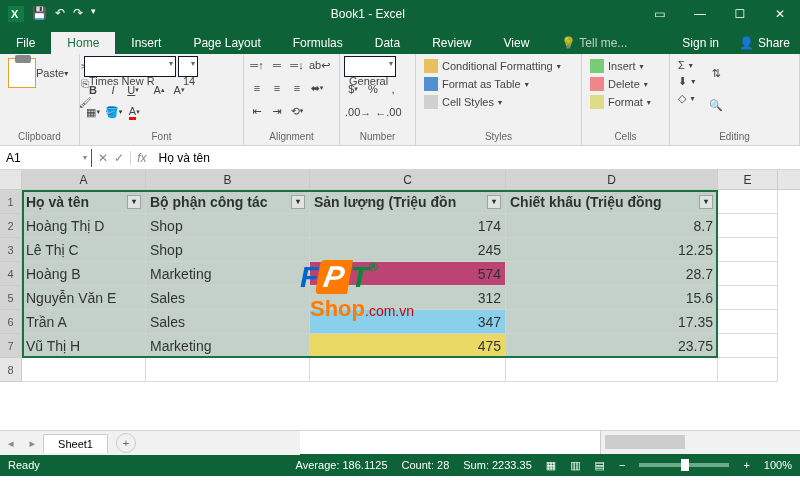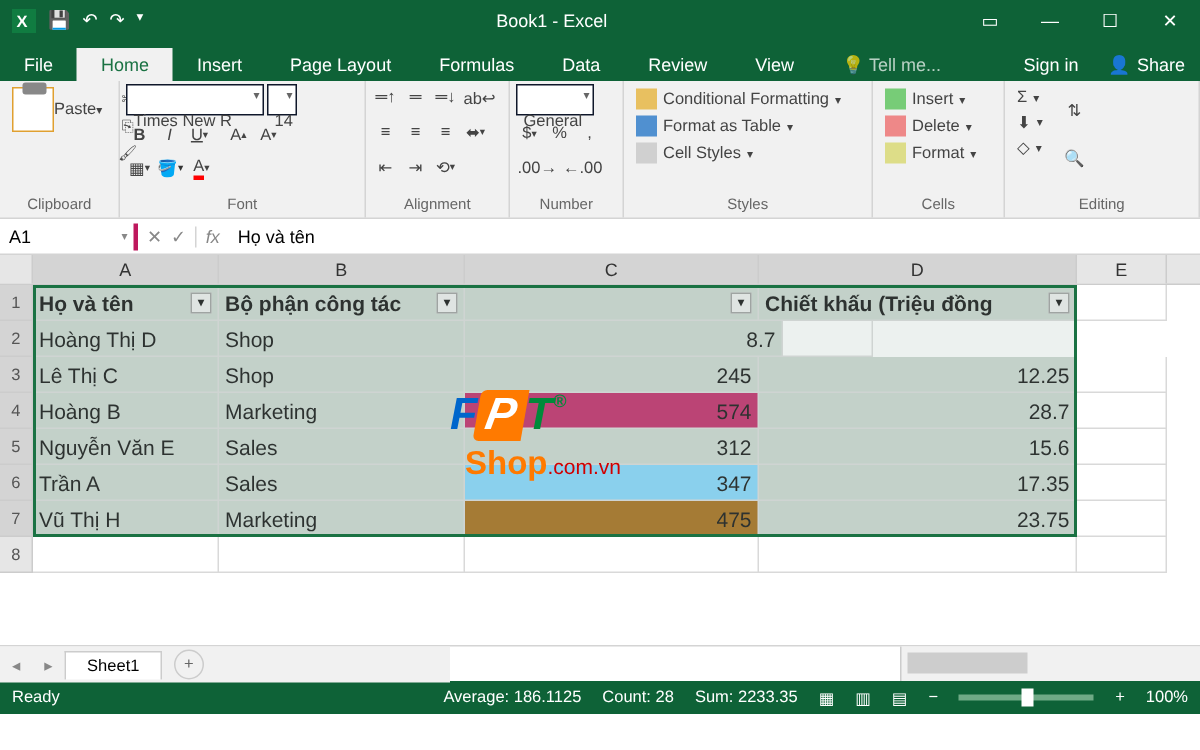--- a/index.html
+++ b/index.html
@@ -27,21 +27,21 @@
 .mini-col { display:flex; flex-direction:column; gap:2px; padding-top:2px; }
 .mini-btn { width:18px; height:16px; border:1px solid transparent; display:flex; align-items:center; justify-content:center; font-size:10px; }
 .font-row { display:flex; gap:2px; margin-bottom:2px; align-items:center; }
 .combo { border:1px solid #0f172a; background:#fff; height:20px; font-size:11px; padding:18px 14px 1px 4px; position:relative; }
 .combo::after { content:'▾'; position:absolute; right:2px; top:2px; font-size:8px; color:#666; }
 .fbtn { min-width:18px; height:18px; display:flex; align-items:center; justify-content:center; border:1px solid transparent; font-size:11px;}
 .styles-col { display:flex; flex-direction:column; gap:2px; padding:2px; }
 .styles-item { display:flex; gap:4px; align-items:center; font-size:11px; padding:1px 2px; }
 .sicon { width:14px; height:14px; display:inline-block; background:#c0c0c0; }
 .formulabar { height:24px; display:flex; border-bottom:1px solid #d4d4d4; font-size:12px; align-items:center; background:#fff; }
-.namebox { width:92px; border-right:3px solid #be185d; padding:2px 6px; position:relative; }
+.namebox { width:92px; border-right:1px solid #be185d; padding:2px 6px; position:relative; }
 .namebox::after { content:'▾'; position:absolute; right:4px; top:4px; font-size:8px; color:#888;}
 .fx-btns { display:flex; gap:6px; padding:0 6px; border-right:1px solid #d4d4d4; color:#888; }
 .fx-label { padding:0 6px; font-style:italic; color:#888; }
 .fx-input { flex:1; padding:2px 6px; }
 .grid-wrap { position:relative; height:260px; overflow:hidden; }
 .colhdrs { display:flex; height:20px; background:#e6e6e6; border-bottom:1px solid #ccc; }
 .corner { width:22px; background:#e6e6e6; border-right:1px solid #ccc; }
 .colhdr { border-right:1px solid #ccc; text-align:center; font-size:12px; color:#333; line-height:20px; background:#e6e6e6;}
 .colhdr.sel { background:#d4d4d4; }
 .row { display:flex; height:24px; }
@@ -281,36 +281,40 @@
         <div class="rowhdr sel">1</div>
         <div class="cell hdr" style="width: 124px; background: rgb(200, 212, 205);">
           <span>Họ và tên</span>
           <span class="filter-drop">▾</span>
         </div>
         <div class="cell hdr" style="width: 164px; background: rgb(200, 212, 205);">
           <span>Bộ phận công tác</span>
           <span class="filter-drop">▾</span>
         </div>
         <div class="cell hdr" style="width: 196px; background: rgb(200, 212, 205);">
+          <span>Sản lượng (Triệu đồn</span>
           <span class="filter-drop">▾</span>
         </div>
         <div class="cell hdr" style="width: 212px; background: rgb(200, 212, 205);">
           <span>Chiết khấu (Triệu đồng</span>
           <span class="filter-drop">▾</span>
         </div>
         <div class="cell" style="width: 60px;"></div>
       </div>
       <div class="row">
         <div class="rowhdr sel">2</div>
         <div class="cell" style="width: 124px; background: rgb(200, 212, 205);">
           <span>Hoàng Thị D</span>
         </div>
         <div class="cell" style="width: 164px; background: rgb(200, 212, 205);">
           <span>Shop</span>
         </div>
+        <div class="cell num" style="width: 196px; background: rgb(200, 212, 205);">
+          <span>174</span>
+        </div>
         <div class="cell num" style="width: 212px; background: rgb(200, 212, 205);">
           <span>8.7</span>
         </div>
         <div class="cell" style="width: 60px;"></div>
       </div>
       <div class="row">
         <div class="rowhdr sel">3</div>
         <div class="cell" style="width: 124px; background: rgb(200, 212, 205); align-items: center;">
           <span>Lê Thị C</span>
         </div>
@@ -374,21 +378,21 @@
         <div class="cell" style="width: 60px;"></div>
       </div>
       <div class="row">
         <div class="rowhdr sel">7</div>
         <div class="cell" style="width: 124px; background: rgb(200, 212, 205);">
           <span>Vũ Thị H</span>
         </div>
         <div class="cell" style="width: 164px; background: rgb(200, 212, 205);">
           <span>Marketing</span>
         </div>
-        <div class="cell num" style="width: 196px; background: #a16207;">
+        <div class="cell num" style="width: 196px; background: #fde047;">
           <span>475</span>
         </div>
         <div class="cell num" style="width: 212px; background: rgb(200, 212, 205);">
           <span>23.75</span>
         </div>
         <div class="cell" style="width: 60px;"></div>
       </div>
       <div class="row">
         <div class="rowhdr">8</div>
         <div class="cell" style="width: 124px;">

